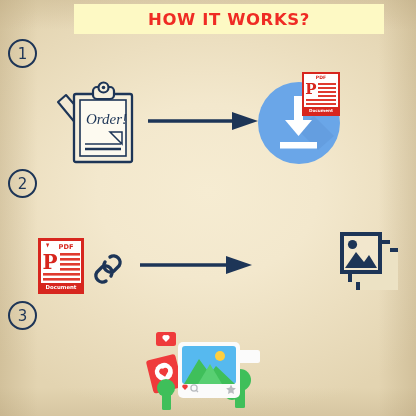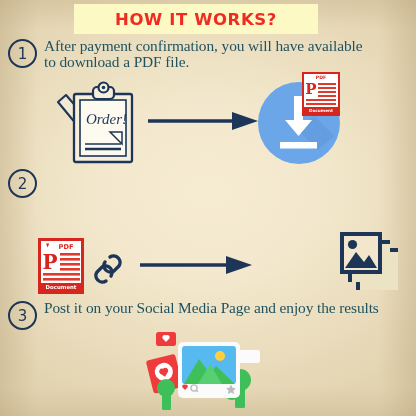--- a/index.html
+++ b/index.html
@@ -31,21 +31,21 @@
     background:
       linear-gradient(90deg, rgba(170,148,105,.30) 0%, rgba(170,148,105,0) 9%, rgba(170,148,105,0) 91%, rgba(170,148,105,.30) 100%),
       linear-gradient(180deg, rgba(170,148,105,.22) 0%, rgba(170,148,105,0) 7%, rgba(170,148,105,0) 93%, rgba(170,148,105,.22) 100%);
   }
 
   
   .header-banner {
     position: absolute;
     left: 74px;
     top: 4px;
-    width: 244px;
+    width: 310px;
     height: 30px;
     background: #fdf9c4;
     display: flex;
     align-items: center;
     justify-content: center;
     z-index: 6;
   }
   .header-title {
     font-family: "DejaVu Sans", sans-serif;
     font-weight: bold;
@@ -120,21 +120,20 @@
 <body>
 
 <div id="page">
 
   <div class="header-banner">
     <div class="header-title">HOW IT WORKS?</div>
   </div>
 
   <div class="step" id="step1">
     <div class="step-num">1</div>
-    <div class="step-text">After payment confirmation, you will have available to download a PDF file.</div>
   </div>
 
   <div class="illus" id="illus-clipboard">
     <svg viewBox="0 0 96 84" width="96" height="84">
 
       <g fill="#f3ead4" stroke="#1d3557" stroke-width="2.1" stroke-linejoin="round">
         <path d="M2 20 L10 13 L44 52 L35 60 Z"></path>
         <path d="M35 60 L44 52 L47 64 Z"></path>
       </g>
 
@@ -244,21 +243,20 @@
         <rect x="2" y="2" width="42" height="42"></rect>
         <rect x="6" y="6" width="34" height="34" fill="#f2e7cd"></rect>
         <circle cx="14.5" cy="14.5" r="4.6"></circle>
         <path d="M7 38 L18 22 L26 32 L31 25 L39 38 Z"></path>
       </g>
     </svg>
   </div>
 
   <div class="step" id="step3">
     <div class="step-num">3</div>
-    <div class="step-text">Post it on your Social Media Page and enjoy the results</div>
   </div>
 
   <div class="illus" id="illus-social">
     <svg viewBox="0 0 150 84" width="150" height="84">
 
       <g transform="rotate(-14 32 46)">
         <rect x="14" y="26" width="30" height="34" rx="3" fill="#ef3b3b"></rect>
         <circle cx="29" cy="41" r="9" fill="#ffffff"></circle>
         <path d="M29 46 l-4.2 -4.4 a2.9 2.9 0 0 1 4.2 -3.8 a2.9 2.9 0 0 1 4.2 3.8 Z" fill="#ef3b3b"></path>
       </g>

